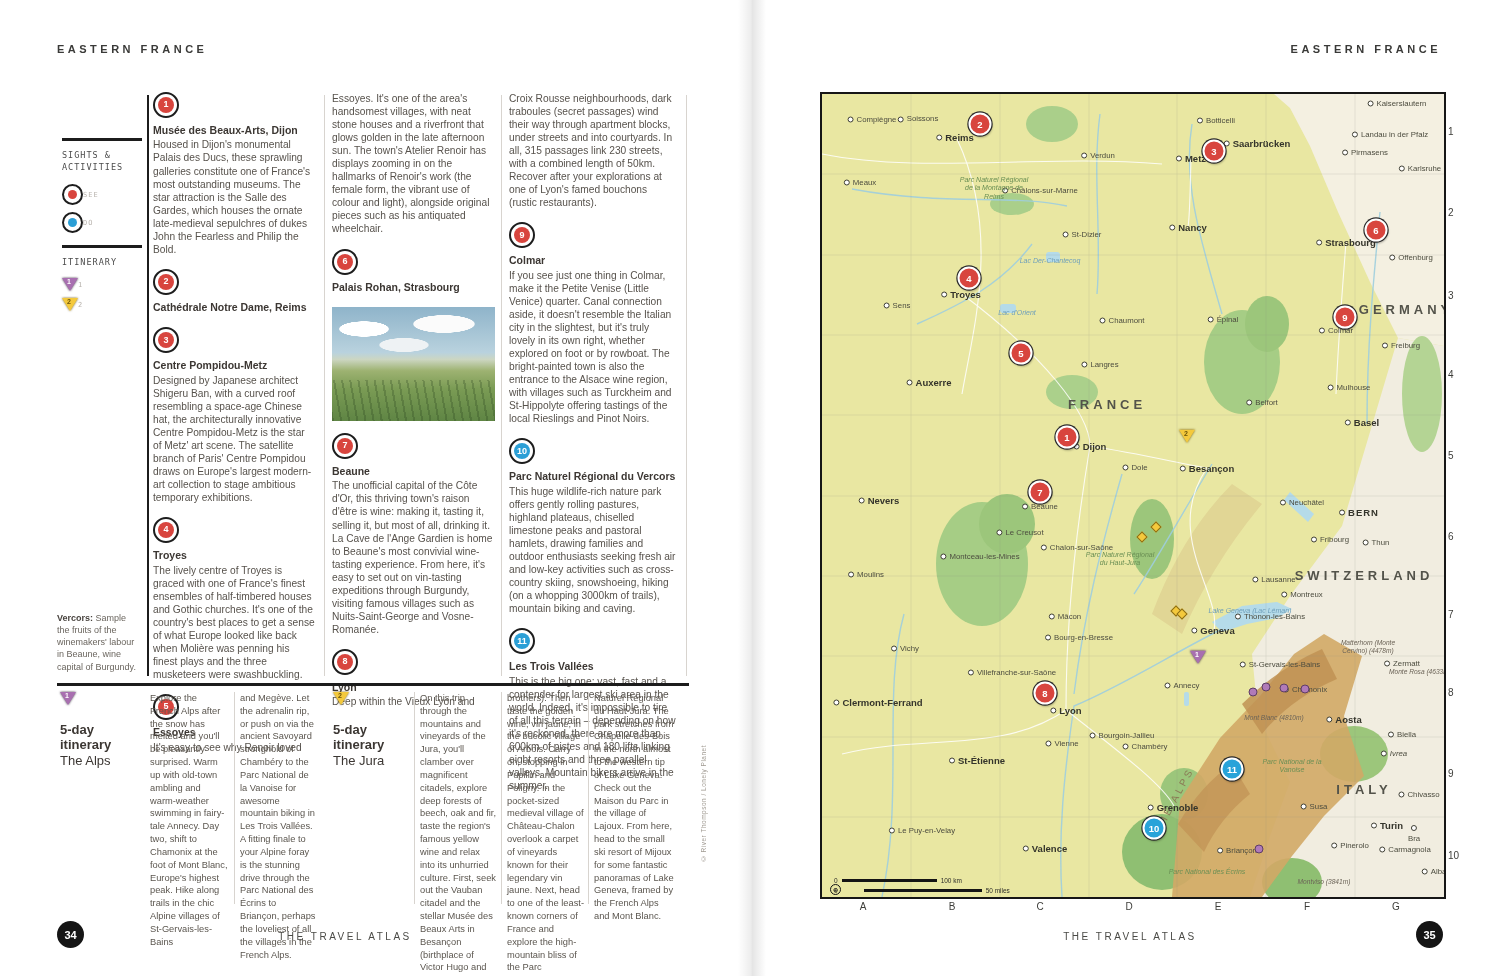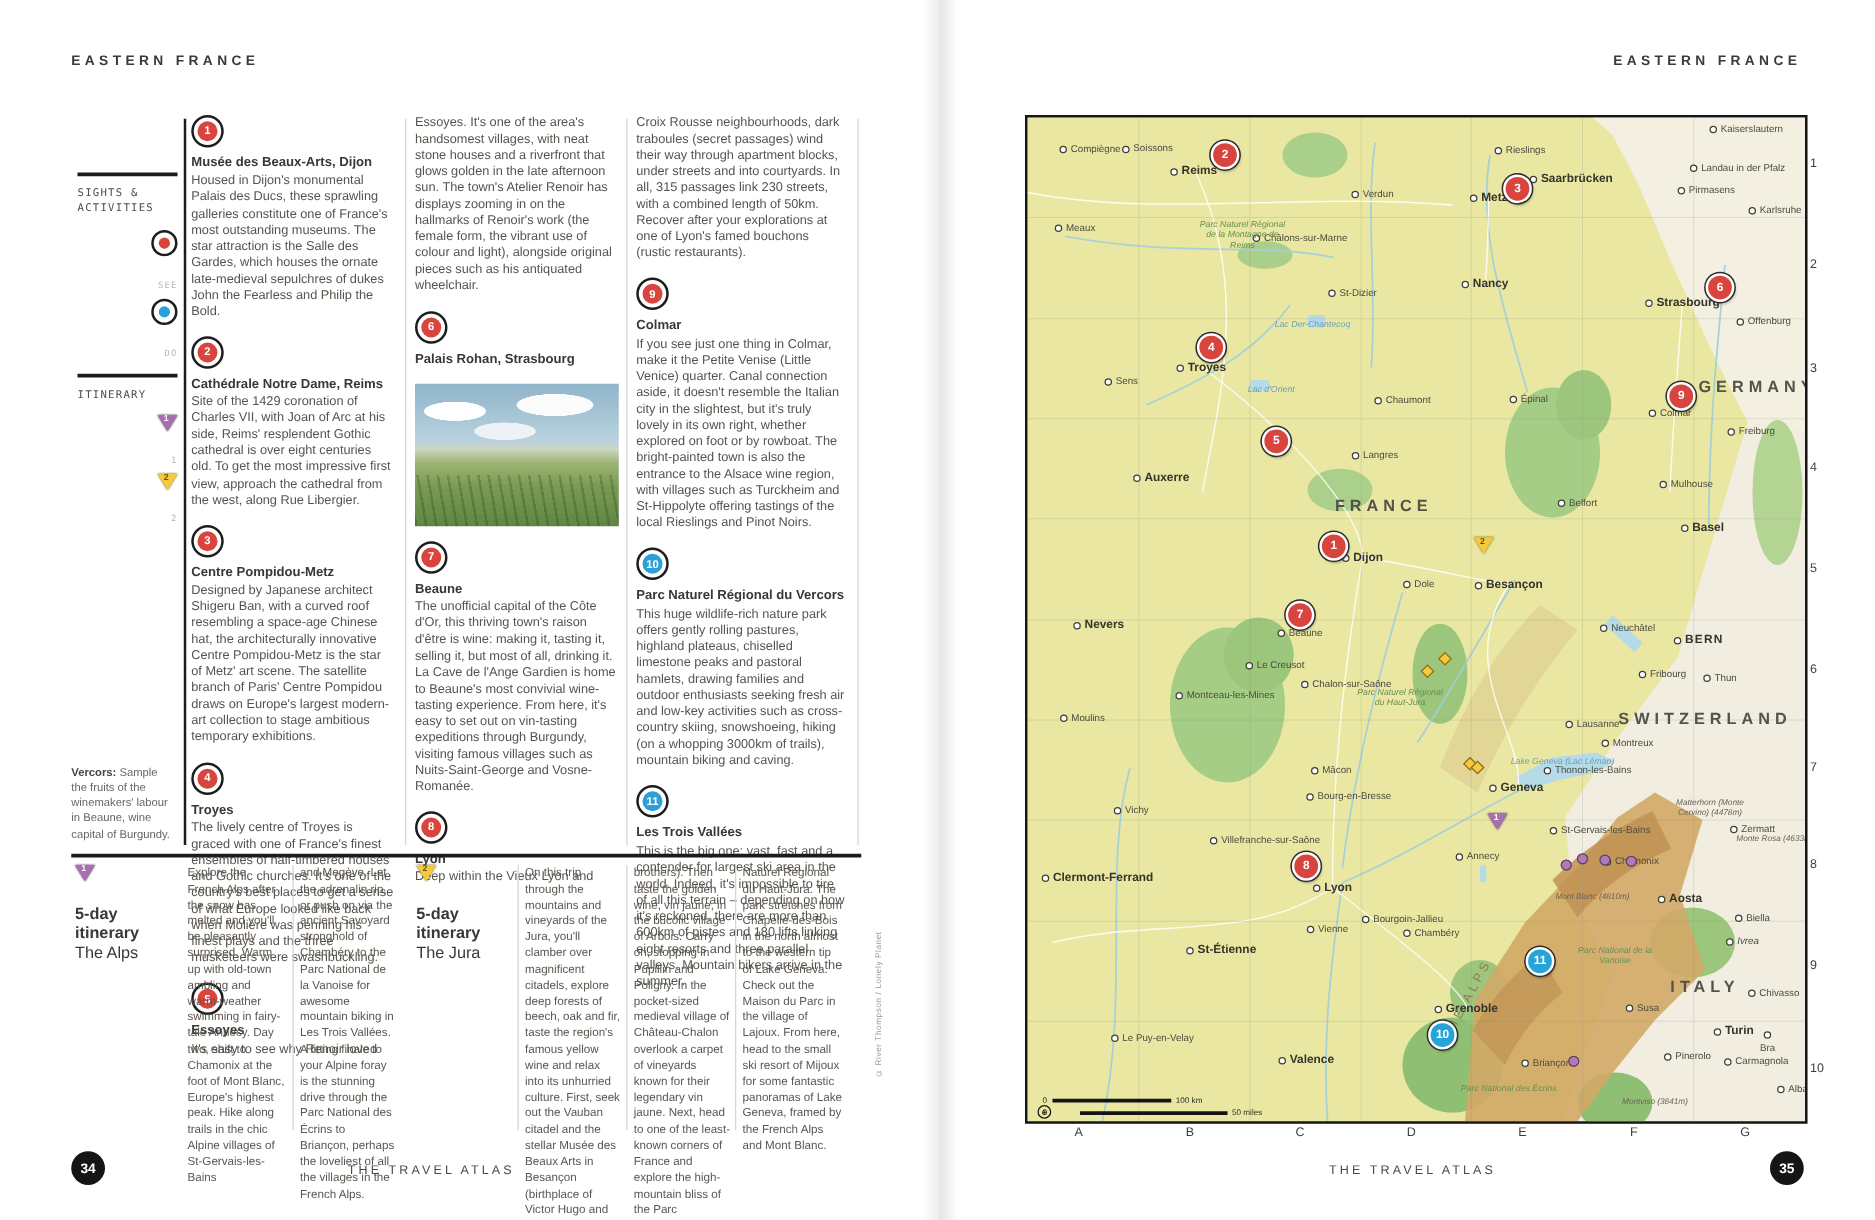--- a/index.html
+++ b/index.html
@@ -7,21 +7,21 @@
   .abs{position:absolute;}
   
   .running-head{font-size:11px;letter-spacing:3.5px;color:#3a3a38;font-weight:bold;}
   .footer-title{font-size:10px;letter-spacing:2.5px;color:#4a4a46;}
   .page-circle{width:27px;height:27px;border-radius:50%;background:#151515;color:#fff;font-size:11px;font-weight:bold;display:flex;align-items:center;justify-content:center;}
   .gutter{left:738px;top:0;width:28px;height:976px;background:linear-gradient(90deg,rgba(0,0,0,0) 0%,rgba(0,0,0,.07) 45%,rgba(0,0,0,.10) 52%,rgba(0,0,0,0) 100%);}
   
   .legend{left:62px;top:138px;width:80px;}
   .legend .rule{height:2.5px;background:#1c1c1c;margin:0 0 8px 0;}
   .legend-title{font-family:"DejaVu Sans Mono",monospace;font-size:8.5px;letter-spacing:1px;color:#4c4c4c;line-height:1.5;margin-bottom:10px;}
-  .legend-row{display:flex;align-items:flex-end;gap:19px;margin-bottom:7px;flex-direction:column;}
+  .legend-row{display:flex;align-items:center;gap:0;margin-bottom:7px;}
   .legend-key{font-family:"DejaVu Sans Mono",monospace;font-size:7px;color:#b9b4ae;letter-spacing:1px;}
   .ring{width:17px;height:17px;border-radius:50%;border:2px solid #1d1d1d;background:#fff;display:flex;align-items:center;justify-content:center;flex:0 0 auto;}
   .ring .dot{width:9px;height:9px;border-radius:50%;}
   .dot-red{background:#d8453e;} .dot-blue{background:#2b9fd6;}
   .tri{width:0;height:0;border-left:8px solid transparent;border-right:8px solid transparent;border-top:13px solid #a86fb0;filter:drop-shadow(0 0 1px #3b2f40);position:relative;}
   .tri.yellow{border-top-color:#f4c93c;filter:drop-shadow(0 0 1px #6e5a12);}
   .tri .n{position:absolute;top:-13px;left:-3px;font-size:7px;font-weight:bold;color:#fff;}
   
   .vrule-black{left:147px;top:95px;width:2px;height:581px;background:#1c1c1c;}
   .vrule{width:1px;height:581px;top:95px;background:#d8d4cf;}
@@ -128,21 +128,20 @@
         <span class="in red">1</span>
       </div>
       <h4>Musée des Beaux-Arts, Dijon</h4>
       <p>Housed in Dijon's monumental Palais des Ducs, these sprawling galleries constitute one of France's most outstanding museums. The star attraction is the Salle des Gardes, which houses the ornate late-medieval sepulchres of dukes John the Fearless and Philip the Bold.</p>
     </div>
     <div class="entry">
       <div class="badge">
         <span class="in red">2</span>
       </div>
       <h4>Cathédrale Notre Dame, Reims</h4>
-      <p>Site of the 1429 coronation of Charles VII, with Joan of Arc at his side, Reims' resplendent Gothic cathedral is over eight centuries old. To get the most impressive first view, approach the cathedral from the west, along Rue Libergier.</p>
     </div>
     <div class="entry">
       <div class="badge">
         <span class="in red">3</span>
       </div>
       <h4>Centre Pompidou-Metz</h4>
       <p>Designed by Japanese architect Shigeru Ban, with a curved roof resembling a space-age Chinese hat, the architecturally innovative Centre Pompidou-Metz is the star of Metz' art scene. The satellite branch of Paris' Centre Pompidou draws on Europe's largest modern-art collection to stage ambitious temporary exhibitions.</p>
     </div>
     <div class="entry">
       <div class="badge">
@@ -441,21 +440,21 @@
       <div class="city big" style="left: 351px; top: 713px;">
         <span class="cdot"></span>
         <span>Grenoble</span>
       </div>
       <div class="city" style="left: 415px; top: 756px;">
         <span class="cdot"></span>
         <span>Briançon</span>
       </div>
       <div class="city" style="left: 394px; top: 26px;">
         <span class="cdot"></span>
-        <span>Rieslings</span>
+        <span>Botticelli</span>
       </div>
       <div class="city big" style="left: 435px; top: 49px;">
         <span class="cdot"></span>
         <span>Saarbrücken</span>
       </div>
       <div class="city" style="left: 575px; top: 9px;">
         <span class="cdot"></span>
         <span>Kaiserslautern</span>
       </div>
       <div class="city" style="left: 568px; top: 40px;">

